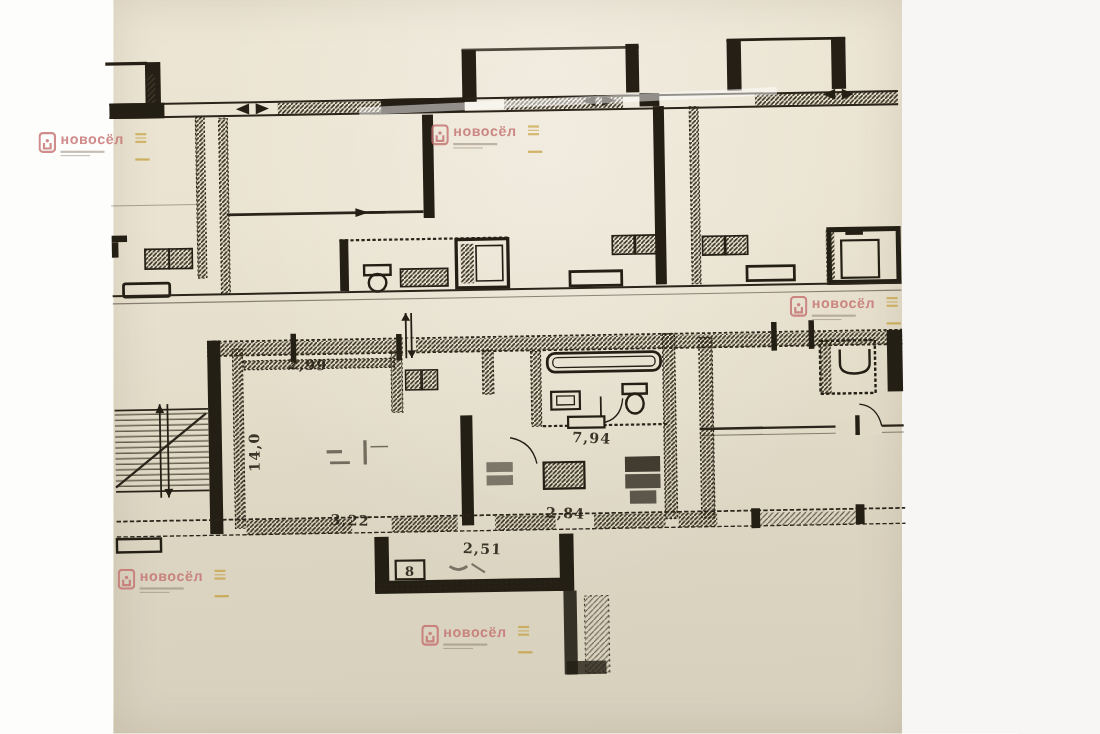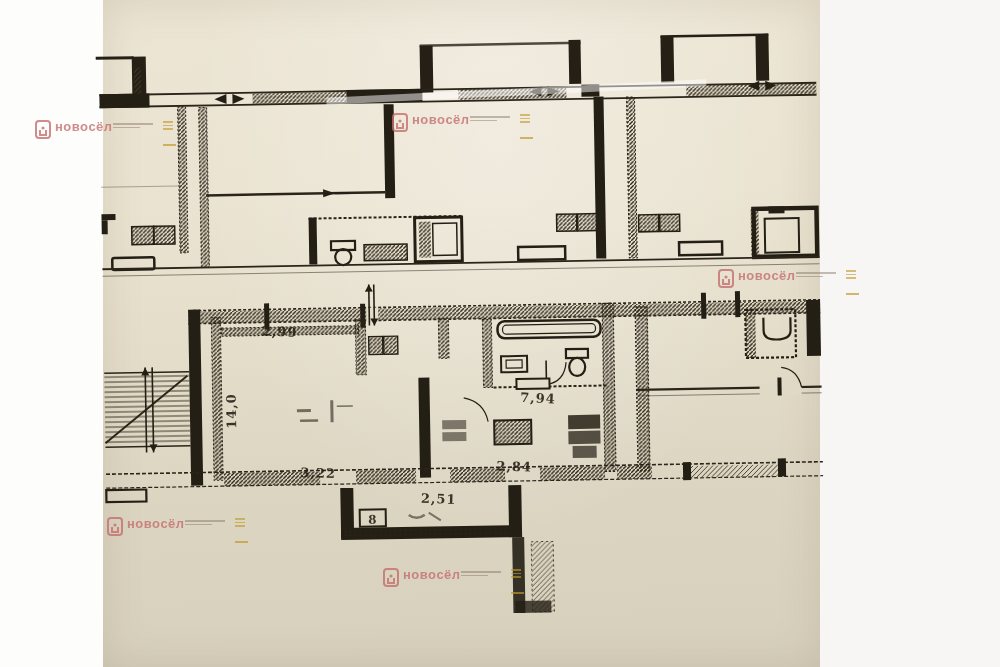--- a/index.html
+++ b/index.html
@@ -13,21 +13,21 @@
   #paper .sheen{position:absolute;left:0;top:0;width:100%;height:100%;
          background:radial-gradient(ellipse at 55% 18%,rgba(255,255,255,.30),rgba(255,255,255,0) 55%);}
   #left-margin{position:absolute;left:0;top:0;width:103px;height:667px;background:#fdfdfc;}
   #right-margin{position:absolute;left:820px;top:0;width:180px;height:667px;background:#f7f6f4;}
   svg.plan{position:absolute;left:0;top:0;}
   
   .dim{font-family:"DejaVu Serif",serif;font-weight:bold;font-size:13px;
        fill:#241d12;opacity:.88;letter-spacing:1px;}
   
   .wm{position:absolute;display:flex;align-items:flex-start;gap:4px;opacity:.8;}
-  .wm-col{display:flex;flex-direction:row;}
+  .wm-col{display:flex;flex-direction:column;}
   .wm-text{font-size:13px;font-weight:bold;color:#c4706f;letter-spacing:.5px;line-height:14px;}
   .wm-sub{margin-top:3px;}
   .wm-sub i{display:block;height:1.5px;background:rgba(125,110,92,.55);margin-bottom:2px;}
   .wm-sub i:nth-child(1){width:40px;}
   .wm-sub i:nth-child(2){width:27px;}
   .wm-accent{margin-left:6px;display:flex;flex-direction:column;margin-top:1px;}
   .wm-accent i{display:block;width:10px;height:1.6px;background:rgba(192,152,44,.78);margin-bottom:2px;}
   .wm-accent b{display:block;width:13px;height:2.5px;background:rgba(192,152,44,.85);margin-top:12px;}
 </style>
 </head>

